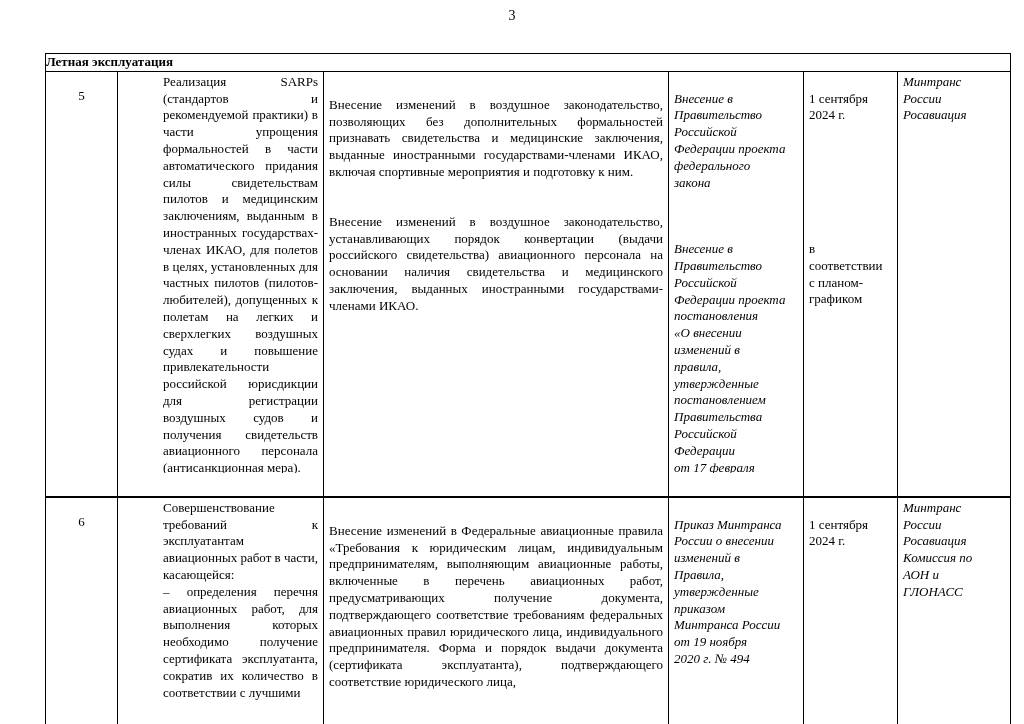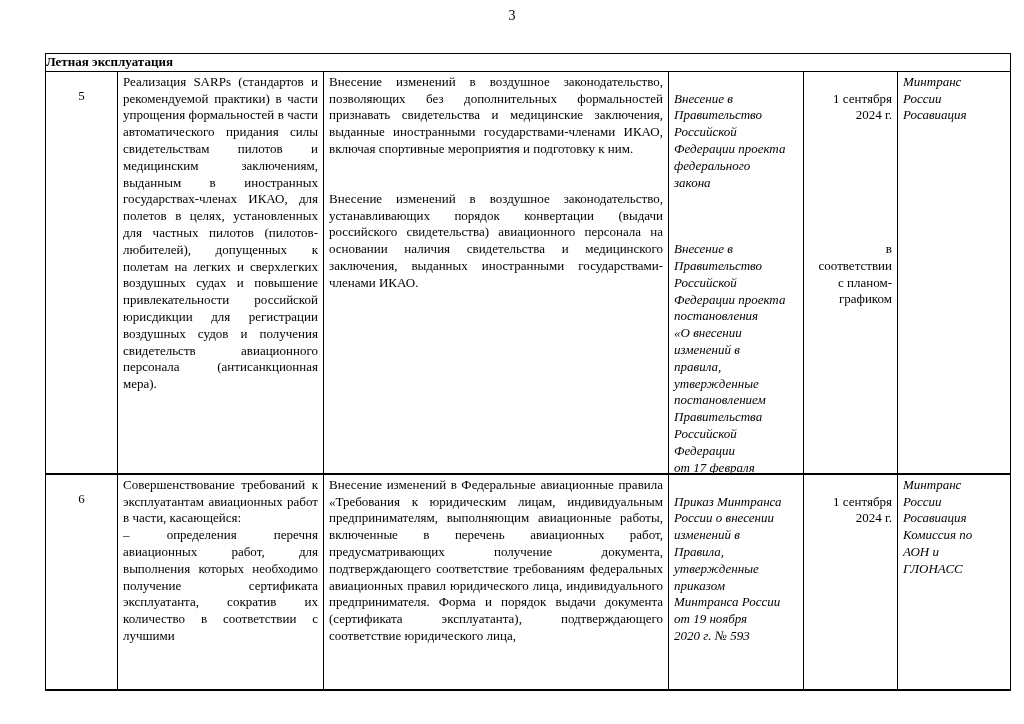--- a/index.html
+++ b/index.html
@@ -44,26 +44,26 @@
     font-size: 13.5px;
   }
   tr.row-sep td { border-top: 2px solid #000; }
   .cellbox {
     padding: 2px 5px;
     overflow: hidden;
   }
   .r5 .cellbox { height: 401px; }
   .r6 .cellbox { height: 214px; }
   .num-cell .cellbox { text-align: center; padding-top: 16px; }
-  .measure-cell .cellbox { text-align: justify; white-space: pre-line; }
-  .content-cell .cellbox { text-align: justify; }
+  .measure-cell .cellbox { text-align: justify; white-space: pre-line; margin-left: 40px; }
+  .content-cell .cellbox { text-align: justify; margin-top: 23px; }
   .content-para-2 { margin-top: 33px; }
   .result-cell .cellbox { white-space: pre-line; font-style: italic; }
   .result-block-2 { margin-top: 33px; white-space: pre-line; }
-  .deadline-cell .cellbox { text-align: right; white-space: pre-line; }
+  .deadline-cell .cellbox { text-align: left; white-space: pre-line; }
   .deadline-block-2 { margin-top: 100px; white-space: pre-line; }
   .responsible-cell .cellbox { white-space: pre-line; font-style: italic; }
   tr.bottom-cut td { border-bottom: 2px solid #000; }
 </style>
 </head>
 <body>
 
 <div class="page">
 
   <div class="page-number">3</div>
@@ -154,21 +154,21 @@
       <td class="result-cell">
         <div class="cellbox">
           <div class="result-block-1">Приказ Минтранса
 России о внесении
 изменений в
 Правила,
 утвержденные
 приказом
 Минтранса России
 от 19 ноября
-2020 г. № 593</div>
+2020 г. № 494</div>
         </div>
       </td>
       <td class="deadline-cell">
         <div class="cellbox">
           <div class="deadline-block-1">1 сентября
 2024 г.</div>
         </div>
       </td>
       <td class="responsible-cell">
         <div class="cellbox">Минтранс

